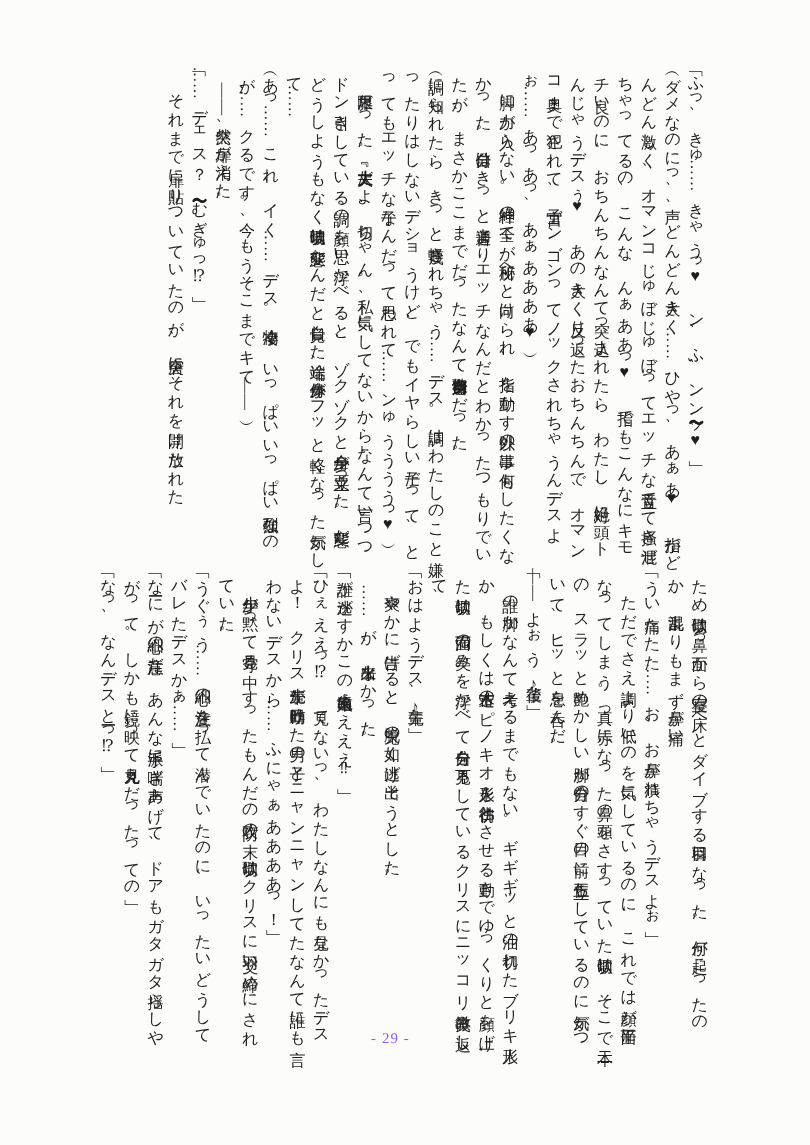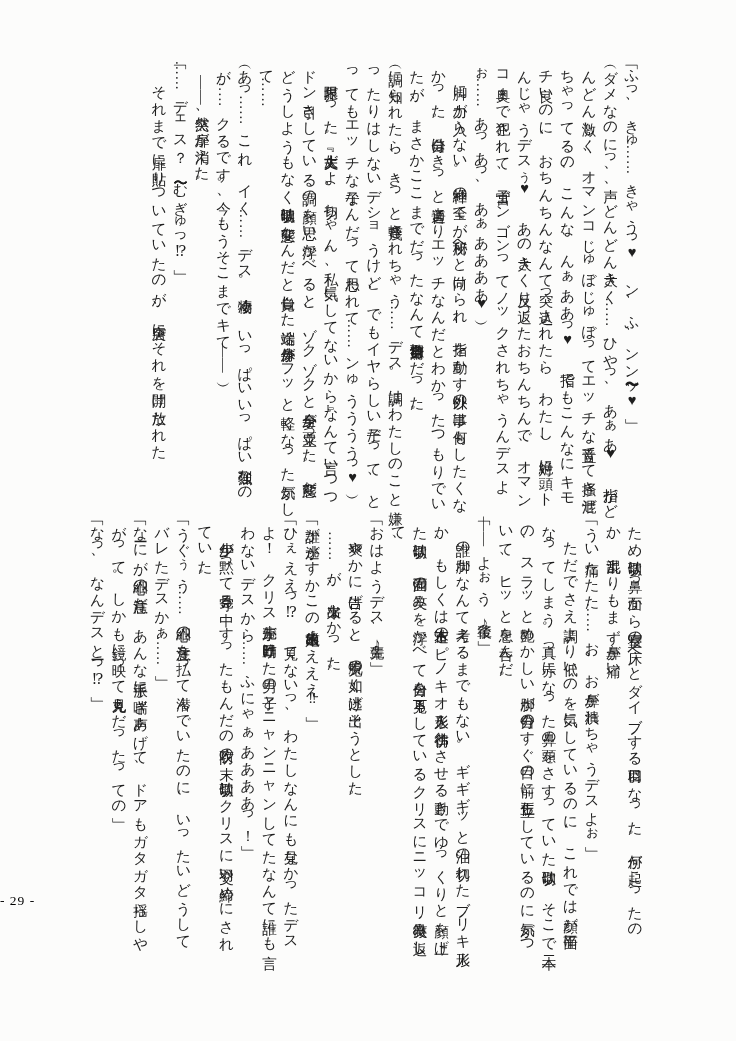--- a/index.html
+++ b/index.html
@@ -39,26 +39,27 @@
     right: 94px;
     height: 454px;
   }
   #bottom-block {
     top: 516px;
     right: 91px;
     height: 438px;
   }
   #page-footer {
     position: absolute;
-    top: 893px;
+    top: 936px;
     left: 0;
     right: 26px;
+    text-align: center;
     font-size: 13.5px;
     letter-spacing: 1px;
-    color: #000000;
+    color: #8b5cf6;
   }
 </style>
 </head>
 <body>
 
 <div id="page">
 
   <div id="top-block" class="vtext">
     <p>「ふっ、きゅ……きゃうっ♥　ン、ふ、ンン〜〜〜ッ♥」</p>
     <p>（ダメなのにっ、声、どんどん大きく……ひやっ、あぁあ♥　指がどんどん激しく、オマンコじゅぼじゅぼってエッチな音立てて掻き混ぜちゃってるの、こんな、んぁああっ♥　指でもこんなにキモチ良いのに、おちんちんなんて突っ込まれたら、わたし、絶対に頭、トんじゃうデスぅ♥　あの大きく反り返ったおちんちんで、オマンコ奥まで犯されて、子宮ゴンゴンってノックされちゃうんデスよぉ……あっあっ、あぁああああ♥）</p>

